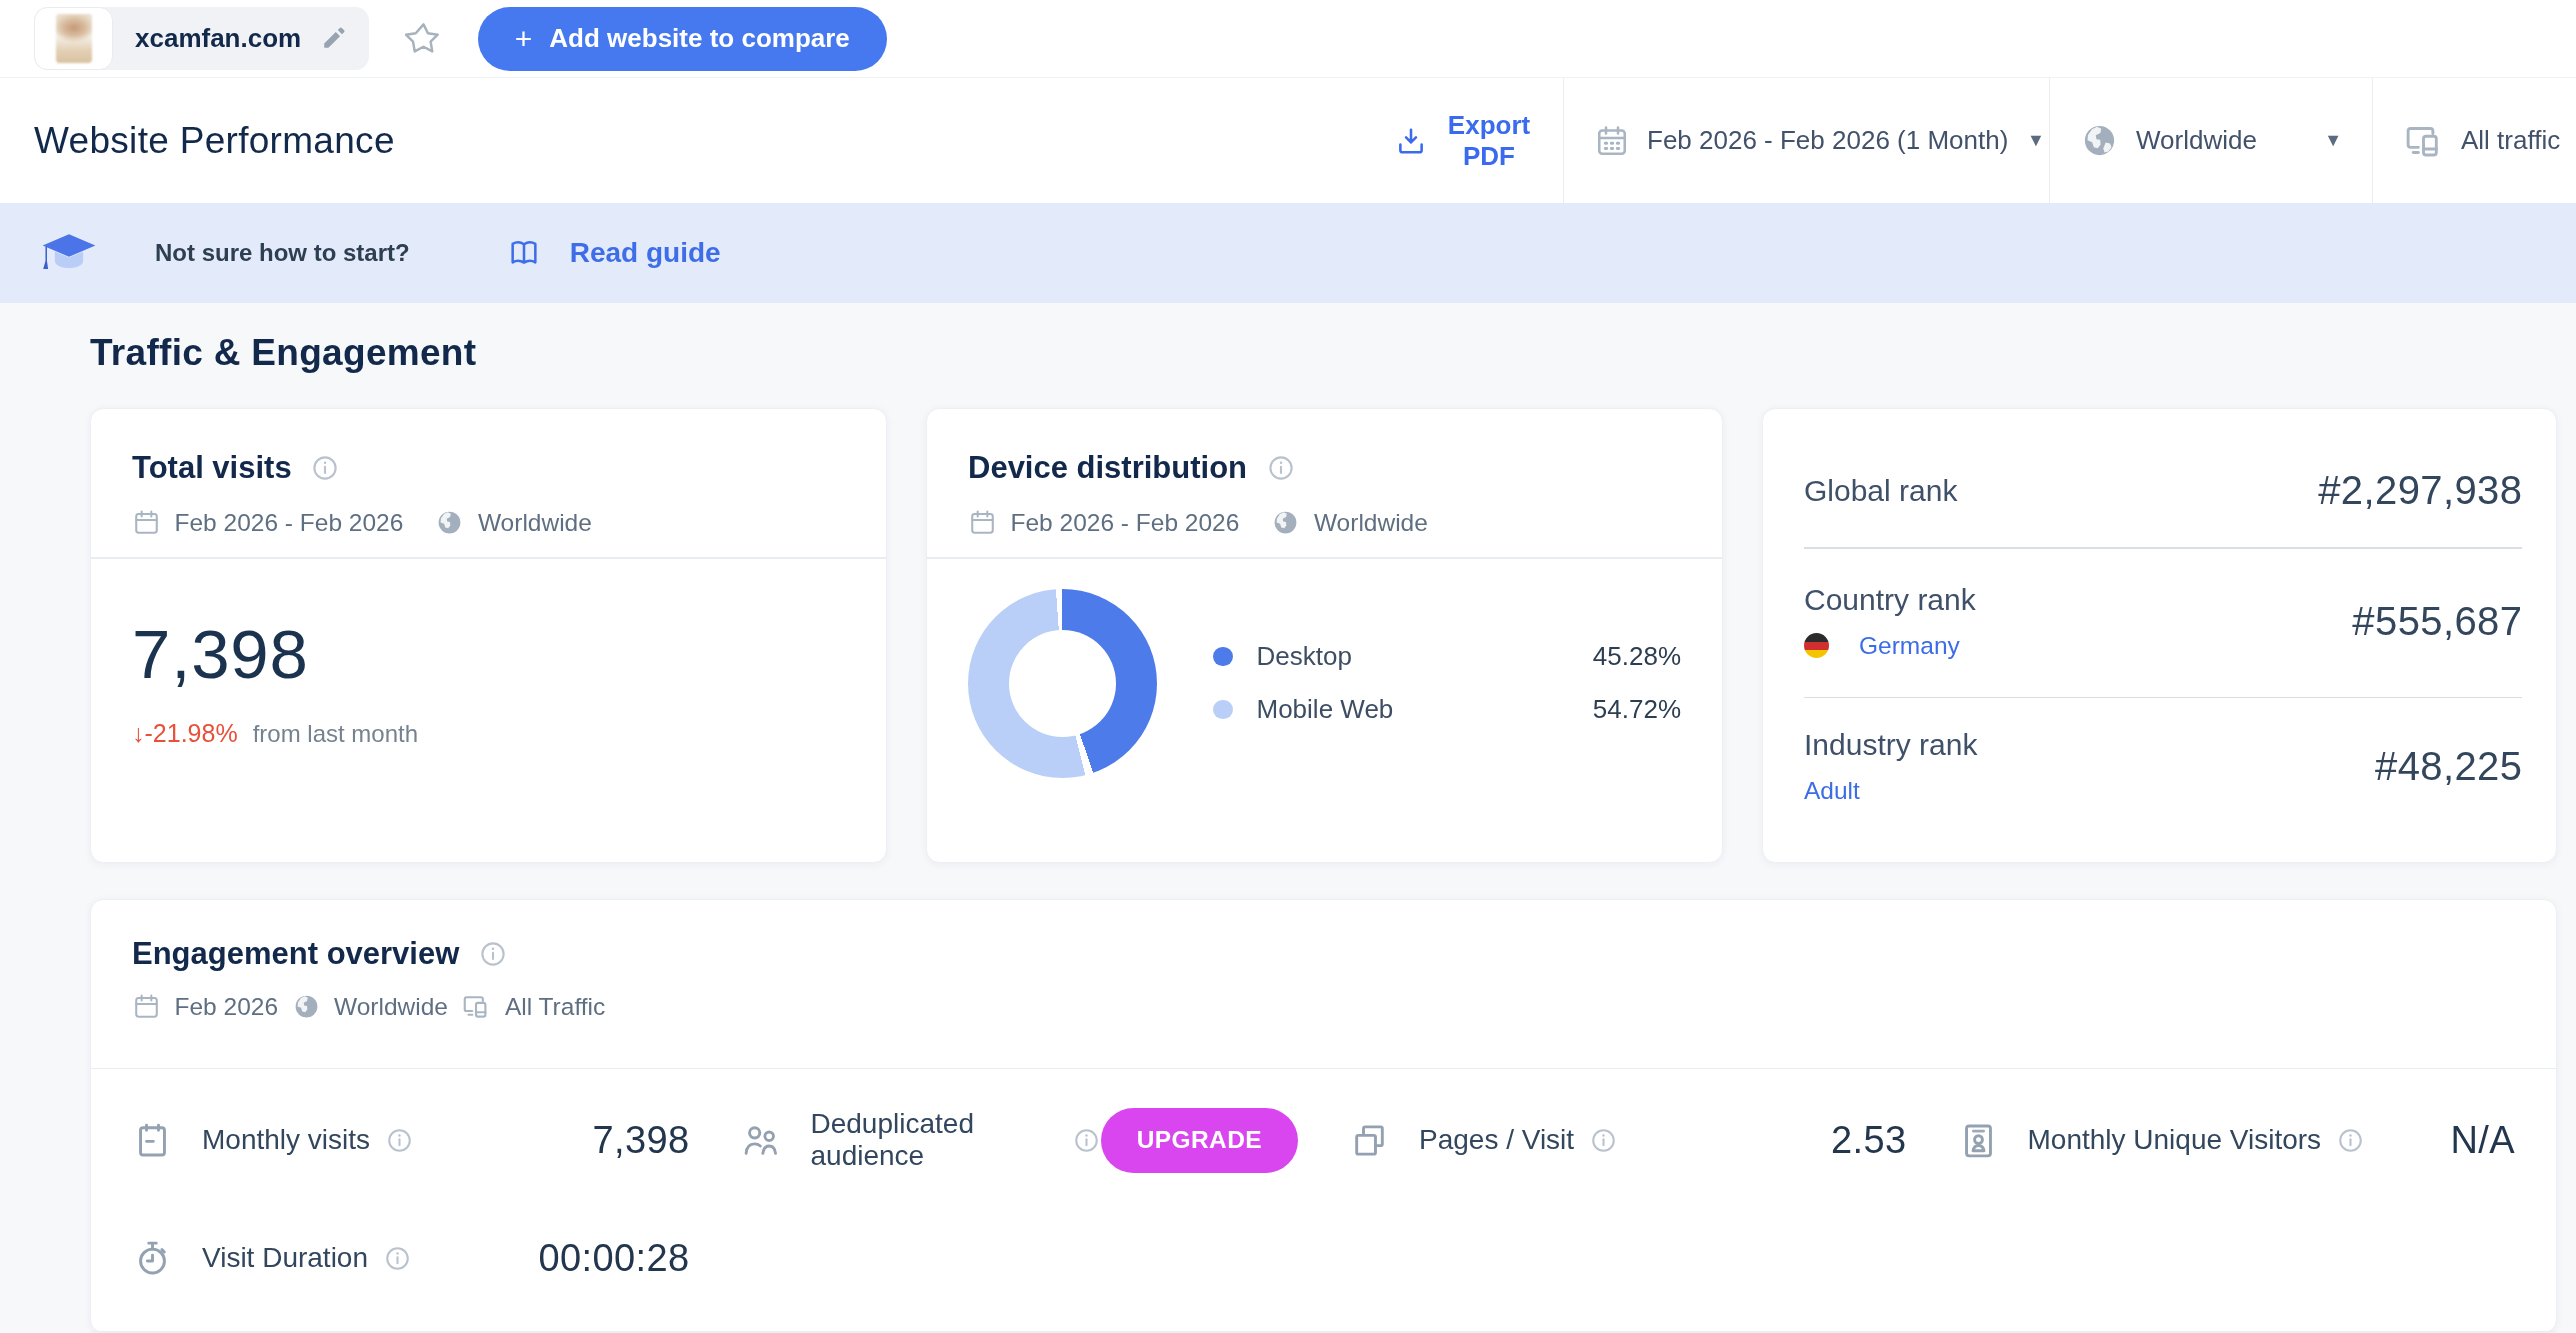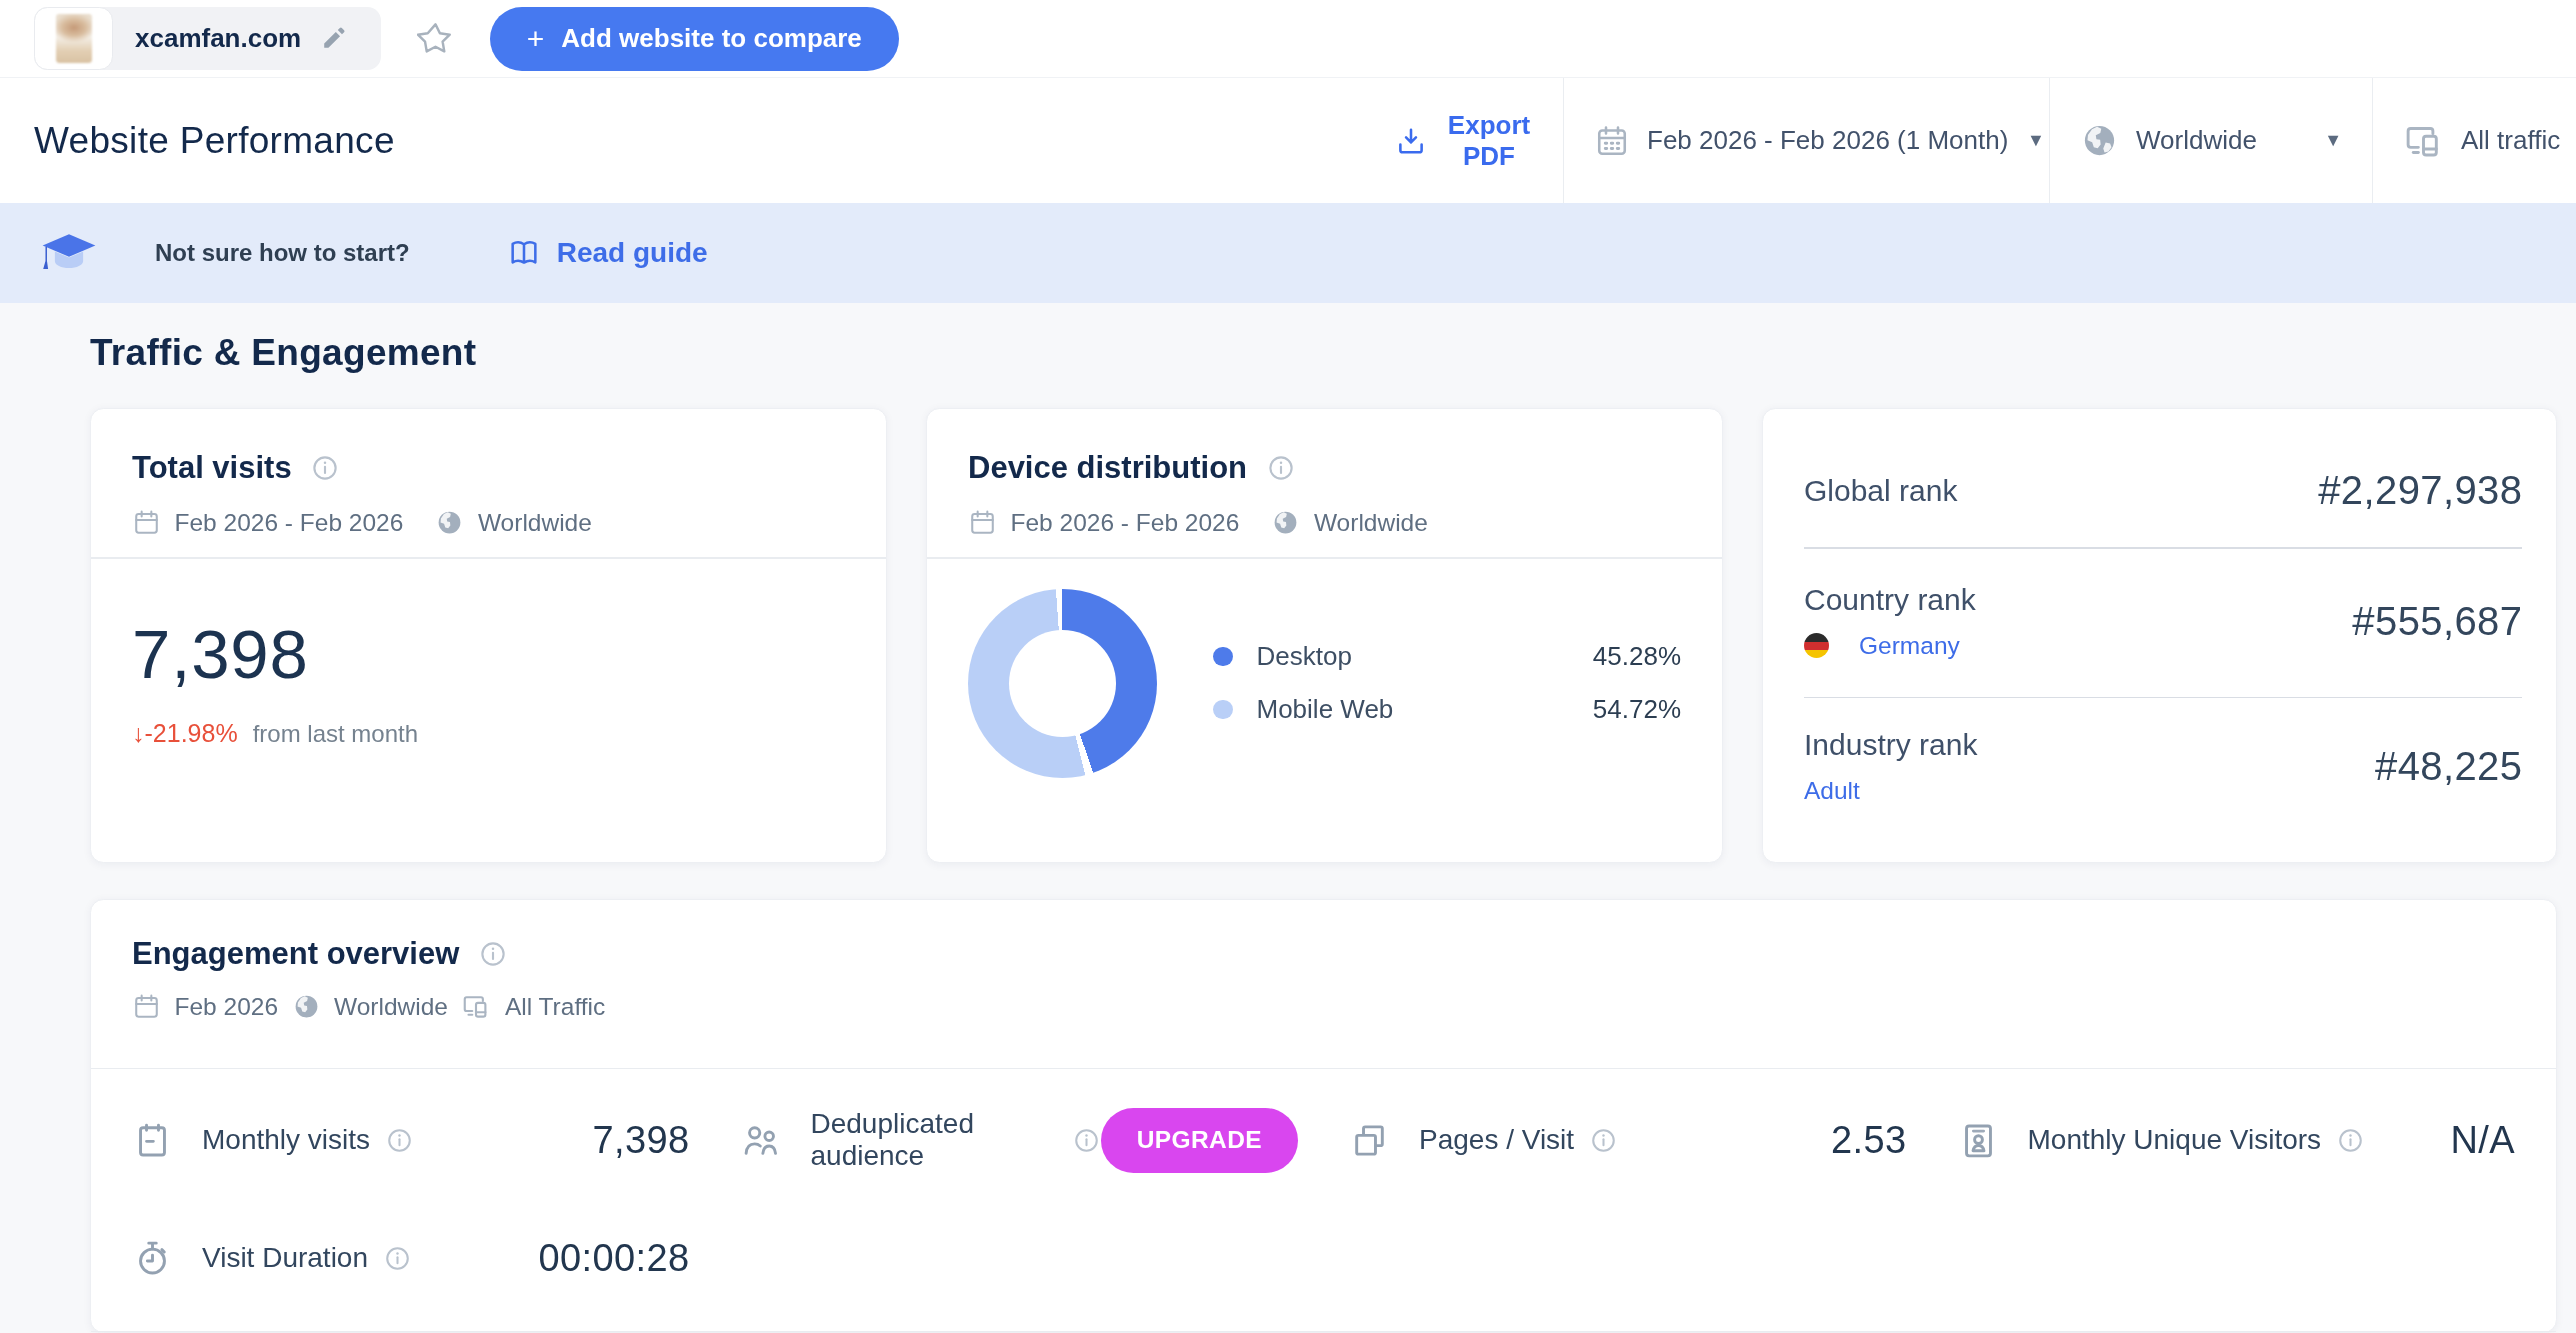--- a/index.html
+++ b/index.html
@@ -1,21 +1,21 @@
 <!DOCTYPE html>
 <html style="font-size:13.5px"><head>
 <meta charset="utf-8">
 <style>
   * { box-sizing: border-box; margin: 0; padding: 0; }
   html,body { margin:0; background:#f7f8fa; font-family:"Liberation Sans", sans-serif; }
   .app { position:relative; width:2576px; height:1334px; overflow:hidden; background:#f7f8fa; }
 
   
   .topbar { height:78px; background:#fff; display:flex; align-items:center; padding-left:34px; border-bottom:1.7px solid #f0f2f5; }
-  .site-chip { display:flex; align-items:center; background:#f1f2f5; border-radius:13.5px; height:63px; padding-right:34px; cursor:pointer; }
+  .site-chip { display:flex; align-items:center; background:#f1f2f5; border-radius:13.5px; height:63px; padding-right:22px; cursor:pointer; }
   .favicon-box { width:79px; height:63px; background:#fff; border:1.7px solid #e9ebef; border-radius:13.5px; display:flex; align-items:center; justify-content:center; }
   .favicon { width:36px; height:49px; border-radius:3.4px;
     background:
       radial-gradient(ellipse 60% 30% at 50% 28%, #c59a78 0%, #d9bd9f 55%, rgba(240,233,224,0) 100%),
       linear-gradient(180deg, #e8dccb 0%, #f5f1ea 45%, #e3cfb4 75%, #d9c2a3 100%);
     filter: blur(1.3px); }
   .site-name { margin-left:22px; font-size:26px; font-weight:700; color:#13294b; }
   .pencil { margin-left:18.6px; display:flex; }
   .star-btn { margin-left:36px; display:flex; cursor:pointer; }
   .compare-btn { margin-left:36px; height:64px; padding:0 37px; border:none; border-radius:34px; background:#4679f0; color:#fff;
@@ -33,21 +33,21 @@
   .dd-arrow { font-size:18px; color:#5c6b80; }
   .sec-date { width:486px; }
   .sec-date .dd-arrow { margin-left:1.7px; }
   .sec-region { width:323px; }
   .sec-region .dd-arrow { margin-left:auto; }
   .sec-traffic { width:204px; overflow:hidden; padding-right:0; }
 
   
   .banner { height:100px; background:#e3ebfa; display:flex; align-items:center; padding-left:37px; }
   .banner-text { margin-left:54px; font-size:24px; font-weight:700; color:#2f3f52; }
-  .read-guide { margin-left:98px; display:flex; align-items:flex-start; gap:17px; cursor:pointer; }
+  .read-guide { margin-left:98px; display:flex; align-items:flex-start; gap:30px; cursor:pointer; }
   .read-guide span { font-size:28px; font-weight:700; color:#3e6de8; }
 
   
   .main { padding:29px 18.6px 0 90px; }
   .section-title { font-size:37px; font-weight:700; color:#13294b; margin-bottom:34px; letter-spacing:0.3px; }
 
   .cards-row { display:flex; gap:39px; margin-bottom:36px; }
   .card { background:#fff; border:0.8px solid #edeff3; border-radius:13.5px; box-shadow:0 1.7px 8.5px rgba(24,42,77,.05); }
   .card-sm { width:797px; height:455px; }
   .card-head { padding:41px 41px 20px 41px; }

